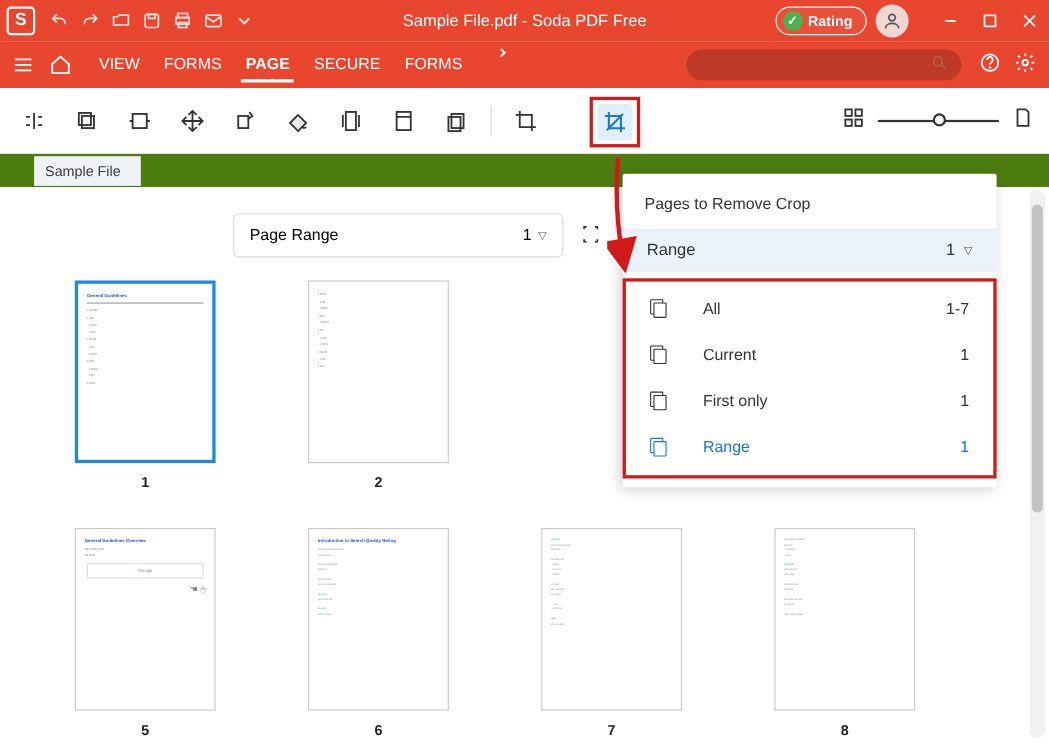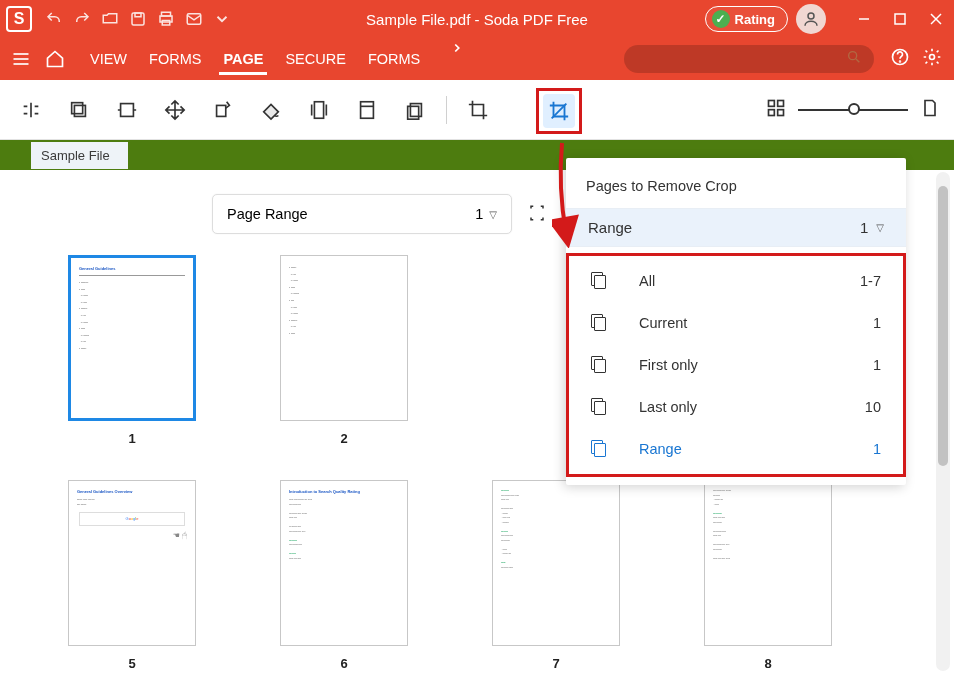--- a/index.html
+++ b/index.html
@@ -367,25 +367,20 @@
     <div class="opt">
       <span class="opt-icon"><span class="stack"><span class="sheet" style="left:0;top:0;"></span><span class="sheet" style="left:3px;top:3px;"></span></span></span>
       <span>Current</span>
       <span class="val">1</span>
     </div>
     <div class="opt">
       <span class="opt-icon"><span class="stack"><span class="sheet" style="left:0;top:0;"></span><span class="sheet" style="left:3px;top:3px;"></span></span></span>
       <span>First only</span>
       <span class="val">1</span>
     </div>
-    <div class="opt">
-      <span class="opt-icon"><span class="stack"><span class="sheet" style="left:0;top:0;"></span><span class="sheet" style="left:3px;top:3px;"></span></span></span>
-      <span>Last only</span>
-      <span class="val">10</span>
-    </div>
     <div class="opt active">
       <span class="opt-icon"><span class="stack blue"><span class="sheet" style="left:0;top:0;"></span><span class="sheet" style="left:3px;top:3px;"></span></span></span>
       <span>Range</span>
       <span class="val">1</span>
     </div>
   </div>
 </div>
 
 <svg class="anno-arrow" width="40" height="110">
   <defs>

